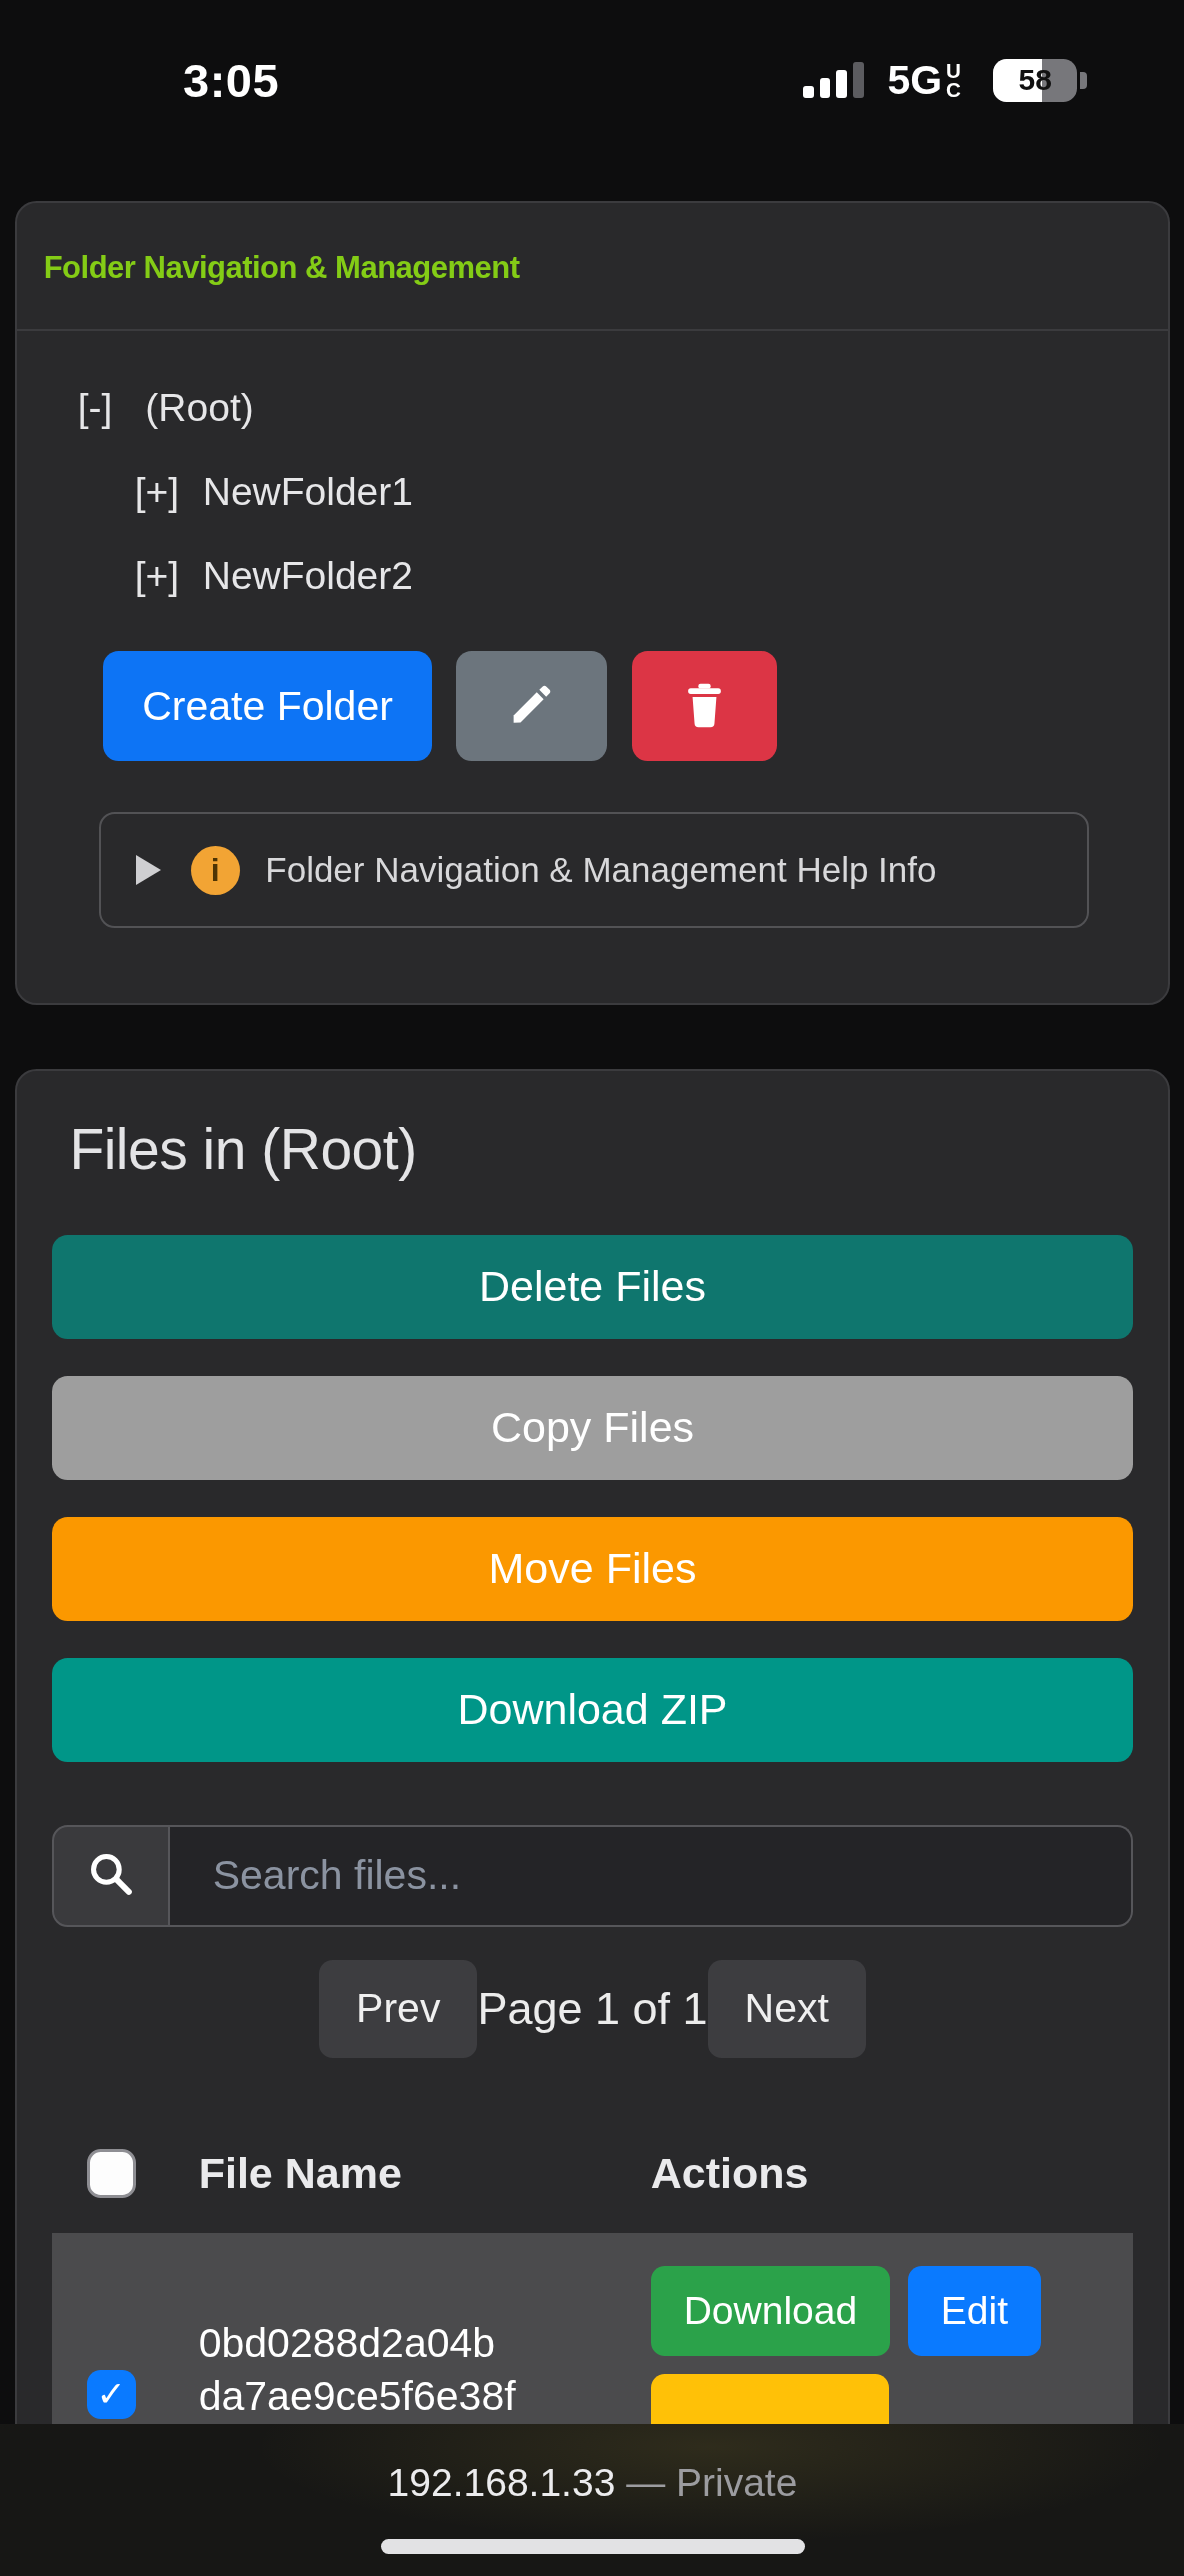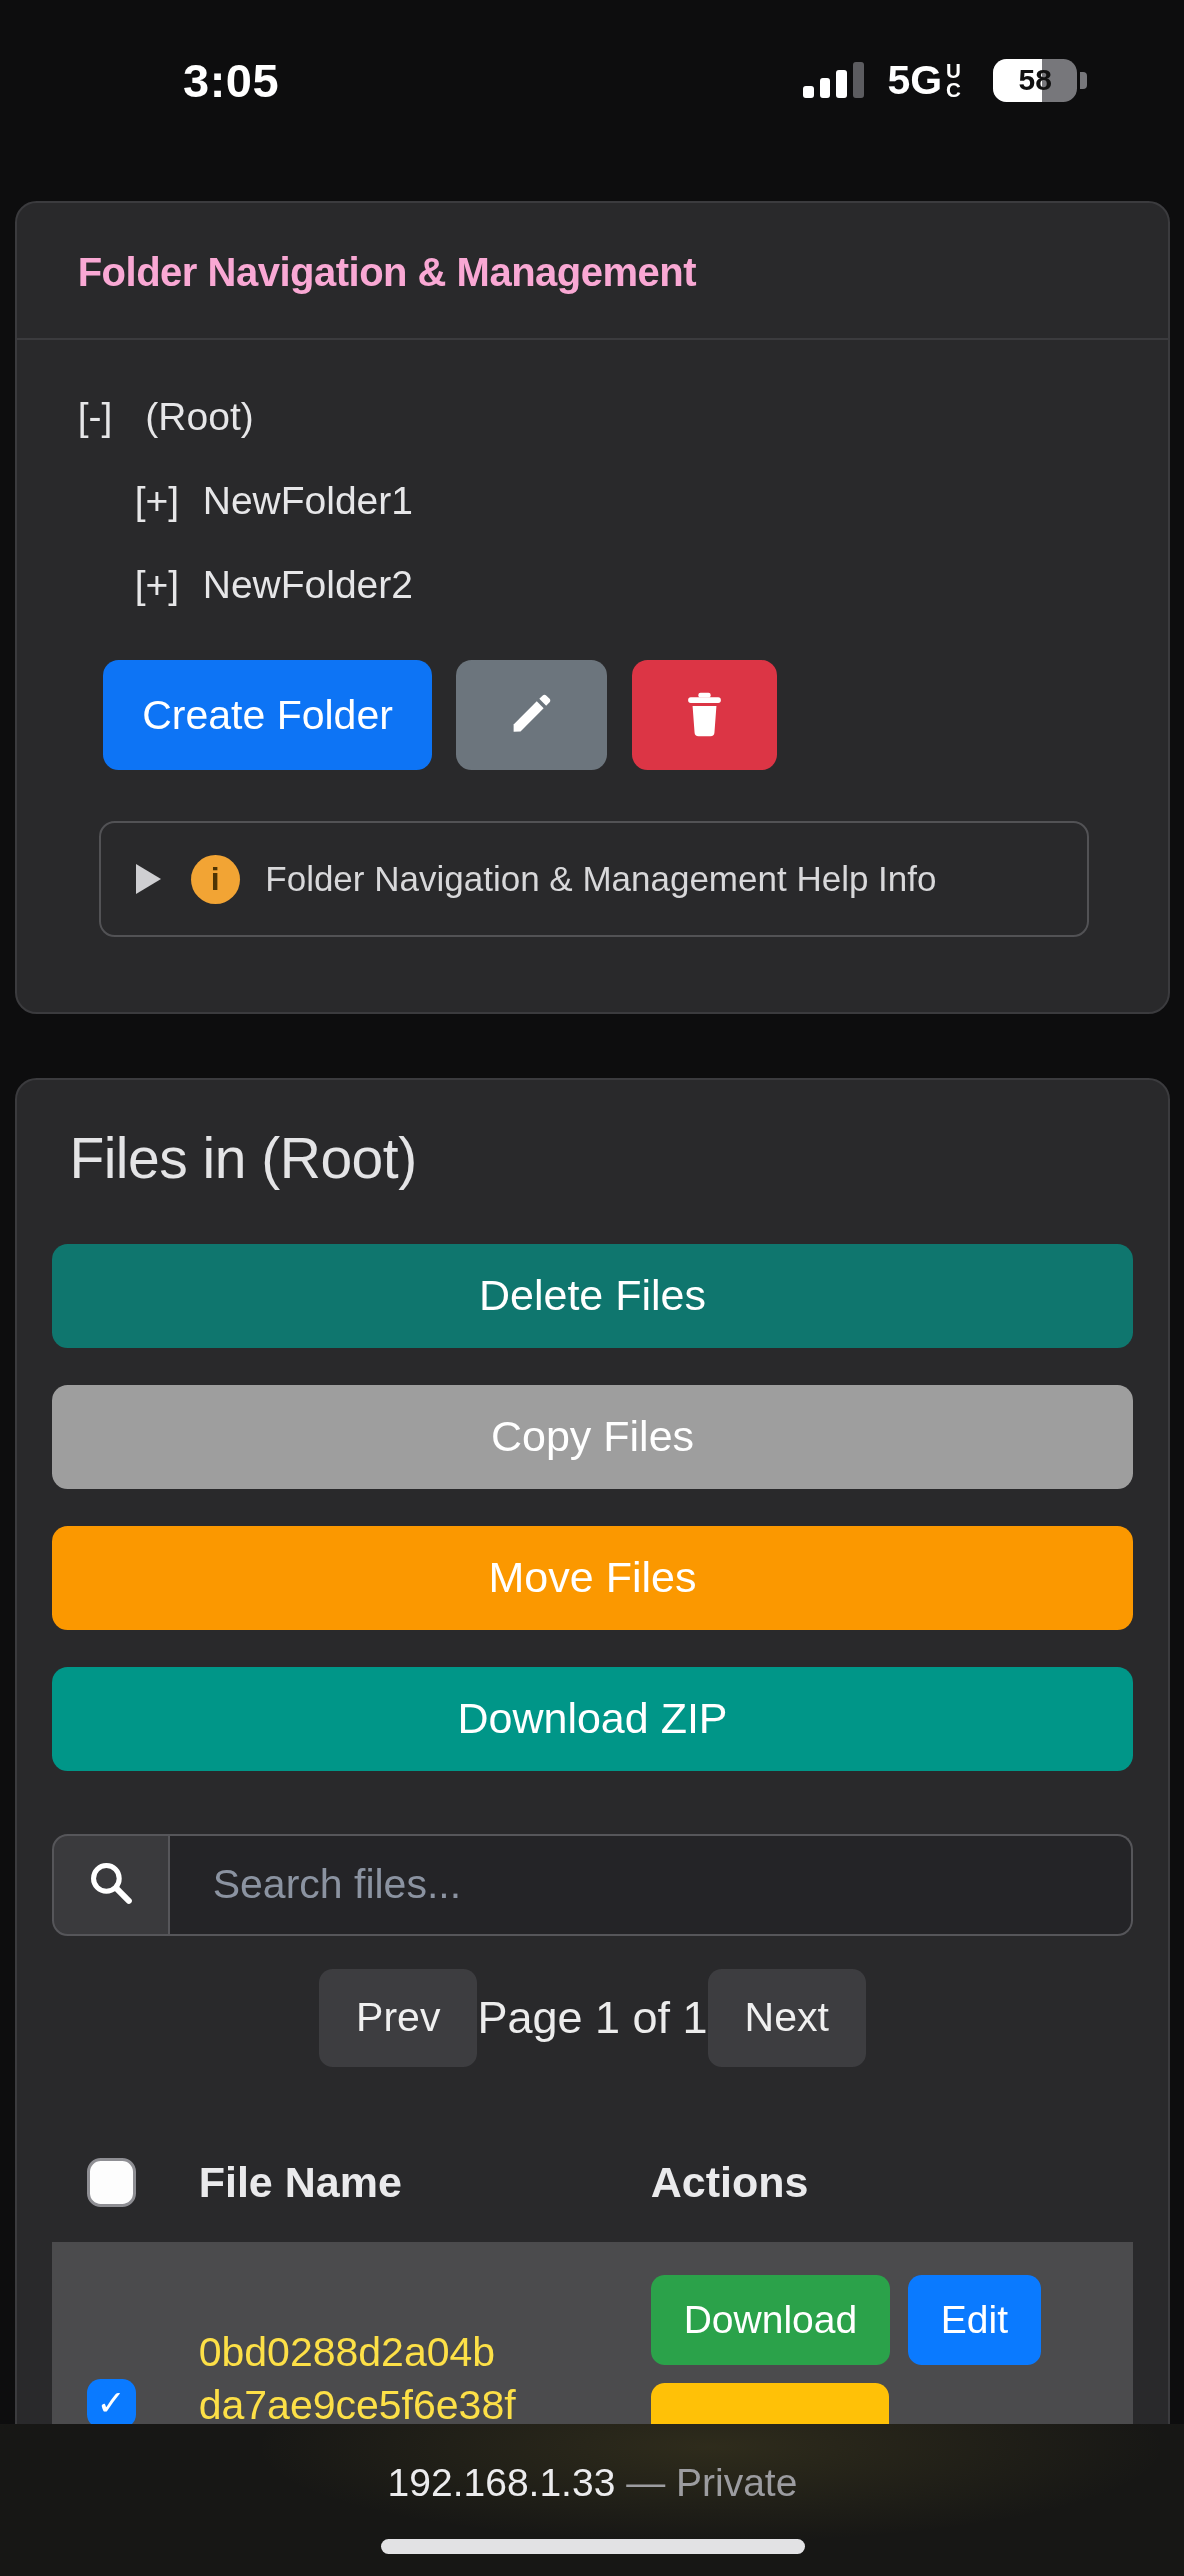--- a/index.html
+++ b/index.html
@@ -39,22 +39,22 @@
   }
   .battery .nub { width:6.9px; height:16.7px; margin-left:2.9px; border-radius:0 3.9px 3.9px 0; background:#77777b; }
 
   
   .card {
     margin:0 14.7px; background:#29292b;
     border:2px solid #3b3b3e; border-radius:21.6px;
   }
   .card-folders { margin-top:54px; }
   .card-folders-header {
-    padding:47px 61px 43px; border-bottom:2px solid #3b3b3e;
-    font-size:40px; font-weight:700; color:#f9a8d4; letter-spacing:-0.5px;
+    padding:47px 27px 43px; border-bottom:2px solid #3b3b3e;
+    font-size:31px; font-weight:700; color:#84cc16; letter-spacing:-0.5px;
   }
   .card-folders-body { padding:35px 61px 75px; }
   .tree { }
   .tree-row { display:flex; align-items:center; height:84px; font-size:39px; color:#e6e6e8; }
   .tree-row .toggle { margin-right:23.6px; cursor:pointer; }
   .tree-row.root .toggle { margin-right:33px; }
   .tree-row.lvl1 { margin-left:57px; }
   .folder-actions { display:flex; gap:24.6px; margin-top:33px; margin-left:25.5px; }
   .btn { border:none; cursor:pointer; display:flex; align-items:center; justify-content:center; }
   .btn-create {
@@ -119,21 +119,21 @@
   }
   .checkbox.unchecked { background:#fdfdfd; border:3.9px solid #8e8e93; }
   .checkbox.checked { background:#0a7aff; color:#fff; font-size:35px; font-weight:700; }
   .th-name { margin-left:63px; width:452px; font-size:43px; font-weight:700; color:#eaeaec; }
   .th-actions { font-size:43px; font-weight:700; color:#eaeaec; }
 
   .file-row { background:#4b4b4d; display:flex; align-items:flex-start; padding:33px 0 39px 35px; min-height:295px; }
   .file-row .checkbox { margin-top:104px; }
   .name-cell {
     margin-left:63px; width:452px; margin-top:51px;
-    font-size:41px; line-height:53px; color:#fde047; word-break:break-all;
+    font-size:41px; line-height:53px; color:#ffffff; word-break:break-all;
   }
   .name-cell span { display:block; }
   .actions-cell { display:flex; flex-wrap:wrap; gap:17.7px; width:422px; align-content:flex-start; }
   .row-btn { height:90px; border-radius:13.8px; color:#fff; font-size:39px; padding:0 33px; }
   .row-download { background:#2ba24a; }
   .row-edit { background:#0a7aff; }
   .row-partial { background:#ffc107; width:238px; height:90px; border-radius:13.8px; }
 
   
   .browser-bar {

